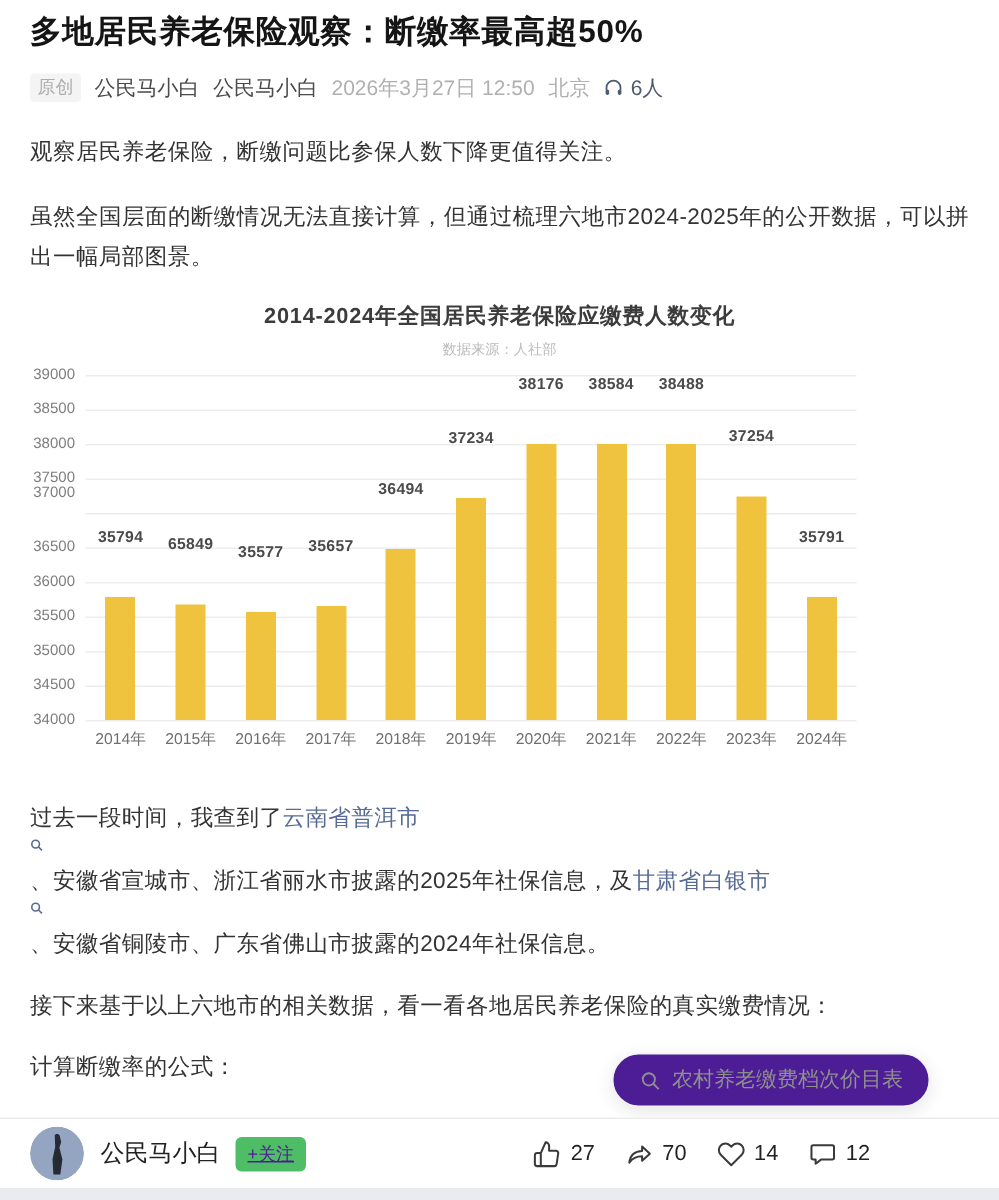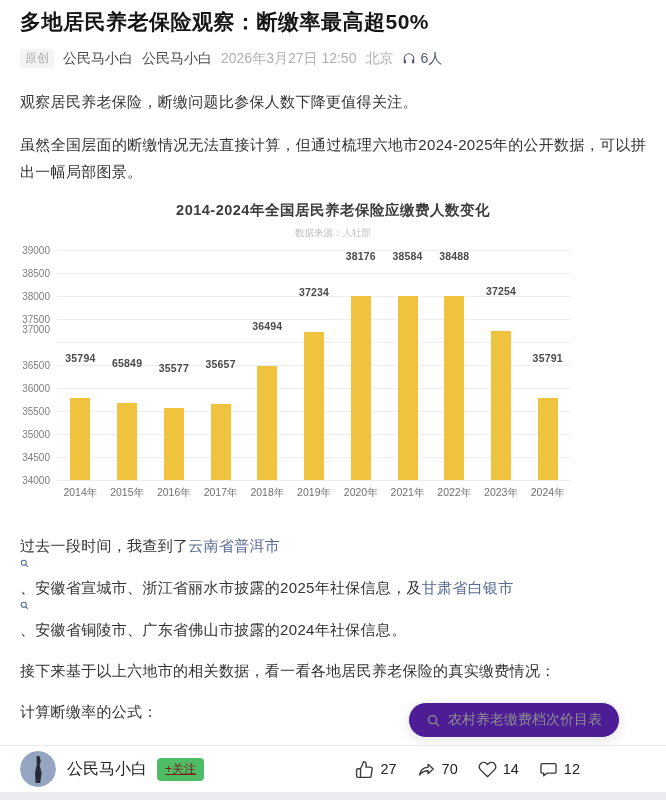--- a/index.html
+++ b/index.html
@@ -36,21 +36,21 @@
   .legend .sq{width:9px;height:9px;}
   
   .search-pill{position:absolute;left:408px;top:702px;height:34px;display:flex;align-items:center;gap:7px;
                padding:0 17px;background:#4c1d95;border-radius:18px;border:1px solid #f3f3f3;
                box-shadow:0 3px 12px rgba(0,0,0,.10);color:#8f8f8f;font-size:14px;cursor:pointer;white-space:nowrap;}
   
   .footer{position:absolute;left:0;right:0;top:745px;height:47px;border-top:1px solid #ececec;background:#fff;
           display:flex;align-items:center;padding:0 20px;box-sizing:border-box;}
   .avatar{width:36px;height:36px;border-radius:50%;overflow:hidden;flex:0 0 auto;cursor:pointer;}
   .fname{margin-left:11px;font-size:16px;color:#222;}
-  .follow{margin-left:10px;color:#7f1d1d;font-size:12px;padding:3px 8px;border-radius:4px;cursor:pointer;text-decoration:underline;}
+  .follow{margin-left:10px;color:#4c1d95;font-size:12px;padding:3px 8px;border-radius:4px;cursor:pointer;text-decoration:underline;}
   .actions{margin-left:auto;margin-right:66px;display:flex;align-items:center;gap:20px;}
   .action{display:flex;align-items:center;gap:6px;font-size:14.5px;color:#222;cursor:pointer;}
   .bottom-strip{position:absolute;left:0;right:0;bottom:0;height:8px;background:#e9ebee;}
   svg{display:block;}
 </style>
 </head>
 <body>
 
 <div class="page">
 

